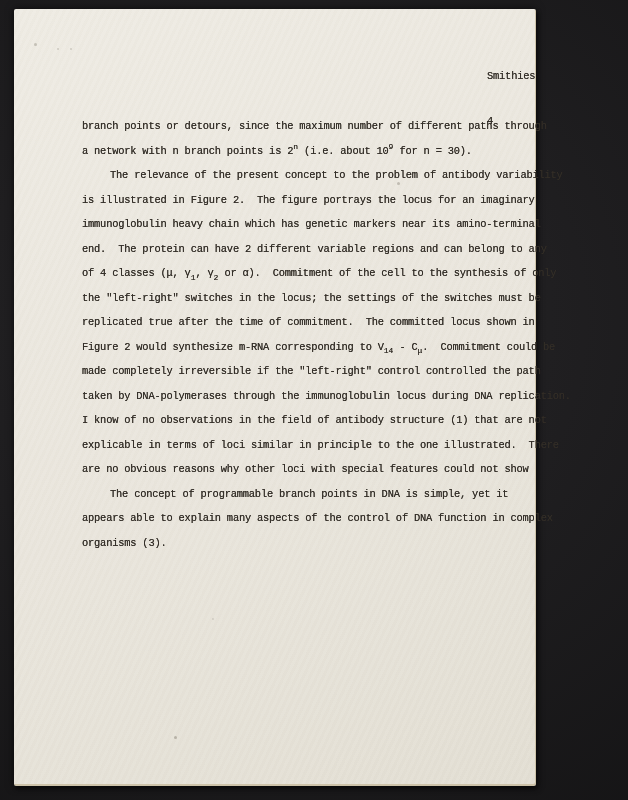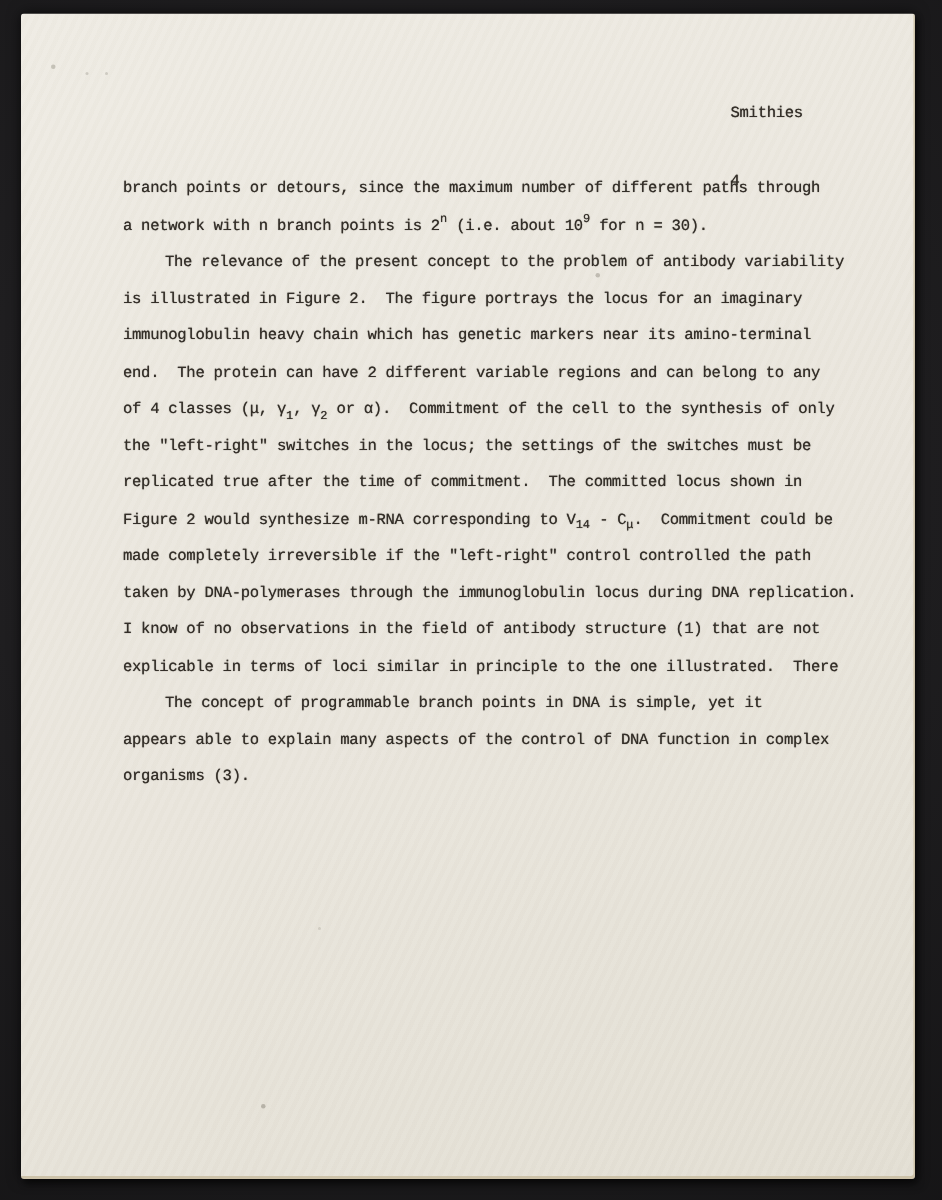--- a/index.html
+++ b/index.html
@@ -21,21 +21,21 @@
   .mount{
     position:relative;
     width:628px;height:800px;
     background:
       radial-gradient(ellipse 120% 90% at 45% 40%, rgba(64,62,66,0.25), rgba(0,0,0,0.35) 85%),
       var(--mount);
   }
   .page{
     position:absolute;
     left:14px;top:9px;
-    width:596px;height:777px;
+    width:522px;height:777px;
     background:
       repeating-linear-gradient(115deg, rgba(255,255,255,0.02) 0 3px, rgba(120,110,90,0.02) 3px 6px),
       linear-gradient(155deg, var(--paper-light) 0%, var(--paper) 55%, var(--paper-dark) 100%);
     border-radius:2px;
     box-shadow:
       0 0 9px rgba(0,0,0,0.6),
       2px 3px 4px rgba(0,0,0,0.45),
       inset -1px -2px 0 rgba(201,189,161,0.85);
     color:var(--ink);
   }
@@ -99,20 +99,21 @@
         <div class="line"><span>immunoglobulin heavy chain which has genetic markers near its amino-terminal</span></div>
         <div class="line"><span>end.  The protein can have 2 different variable regions and can belong to any</span></div>
         <div class="line"><span>of 4 classes (μ, γ</span><span class="sub">1</span><span>, γ</span><span class="sub">2</span><span> or α).  Commitment of the cell to the synthesis of only</span></div>
         <div class="line"><span>the "left-right" switches in the locus; the settings of the switches must be</span></div>
         <div class="line"><span>replicated true after the time of commitment.  The committed locus shown in</span></div>
         <div class="line"><span>Figure 2 would synthesize m-RNA corresponding to V</span><span class="sub">14</span><span> - C</span><span class="sub">μ</span><span>.  Commitment could be</span></div>
         <div class="line"><span>made completely irreversible if the "left-right" control controlled the path</span></div>
         <div class="line"><span>taken by DNA-polymerases through the immunoglobulin locus during DNA replication.</span></div>
         <div class="line"><span>I know of no observations in the field of antibody structure (1) that are not</span></div>
         <div class="line"><span>explicable in terms of loci similar in principle to the one illustrated.  There</span></div>
+        <div class="line"><span>are no obvious reasons why other loci with special features could not show</span></div>
         <div class="line indent"><span>The concept of programmable branch points in DNA is simple, yet it</span></div>
         <div class="line"><span>appears able to explain many aspects of the control of DNA function in complex</span></div>
         <div class="line"><span>organisms (3).</span></div>
       </div>
 
   </div>
 <div class="artifact" style="left: 34px; top: 43px; width: 3px; height: 3px; opacity: 0.5;"></div>
     <div class="artifact" style="left: 57px; top: 48px; width: 2px; height: 2px; opacity: 0.4;"></div>
     <div class="artifact" style="left: 70px; top: 48px; width: 2px; height: 2px; opacity: 0.4;"></div>
     <div class="artifact" style="left: 397px; top: 182px; width: 3px; height: 3px; opacity: 0.55;"></div>

